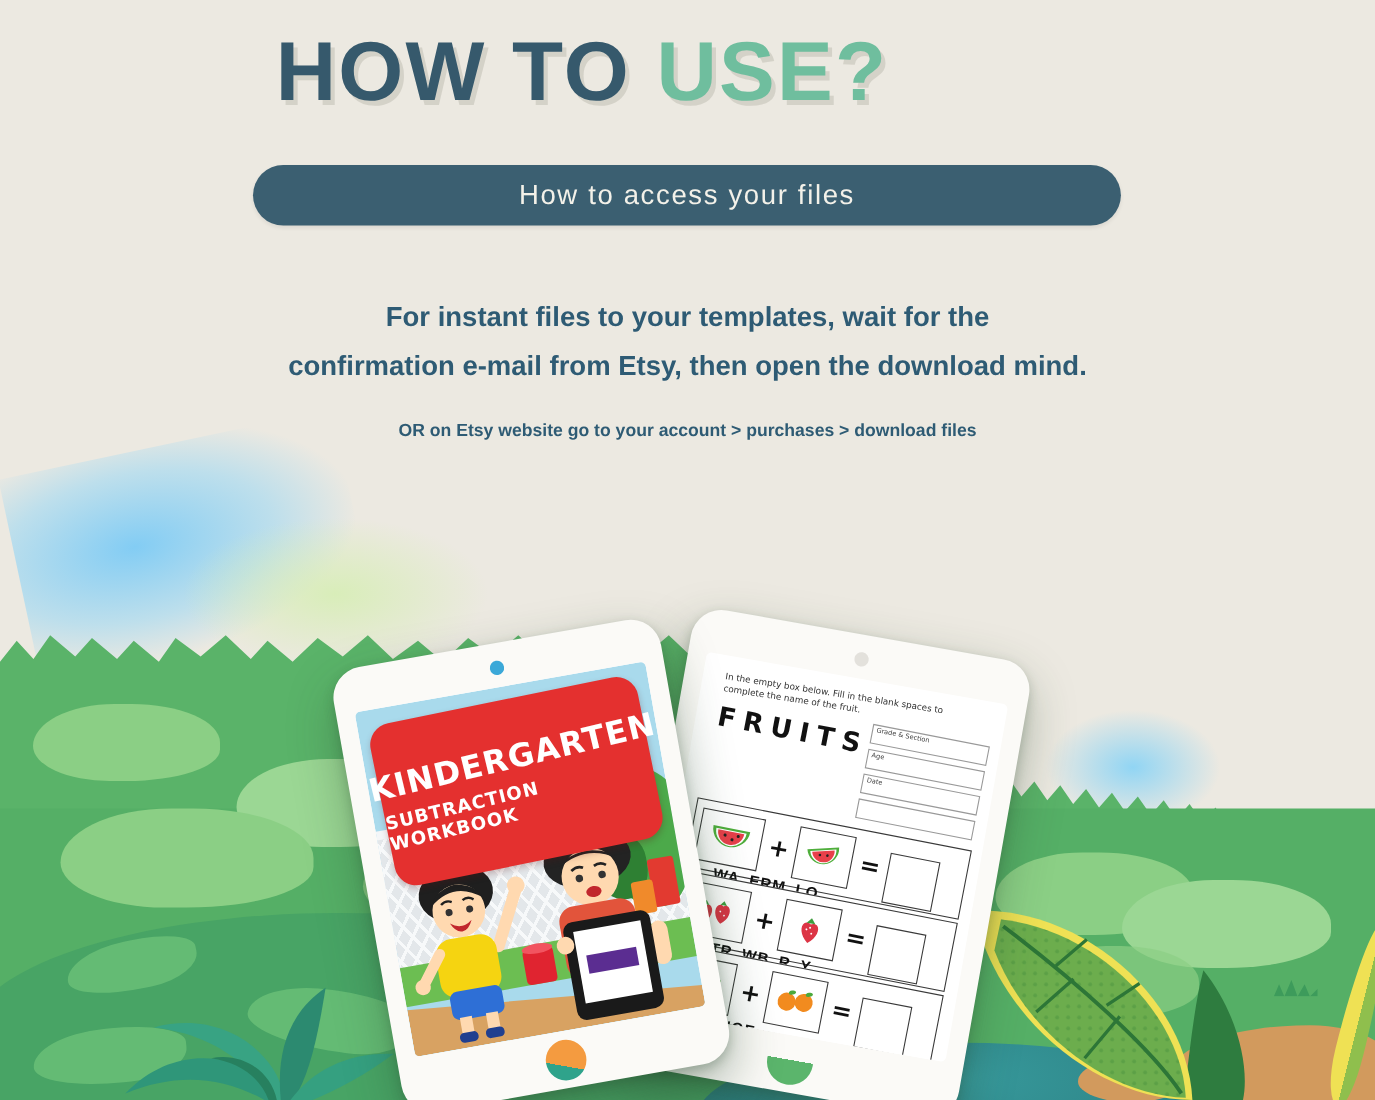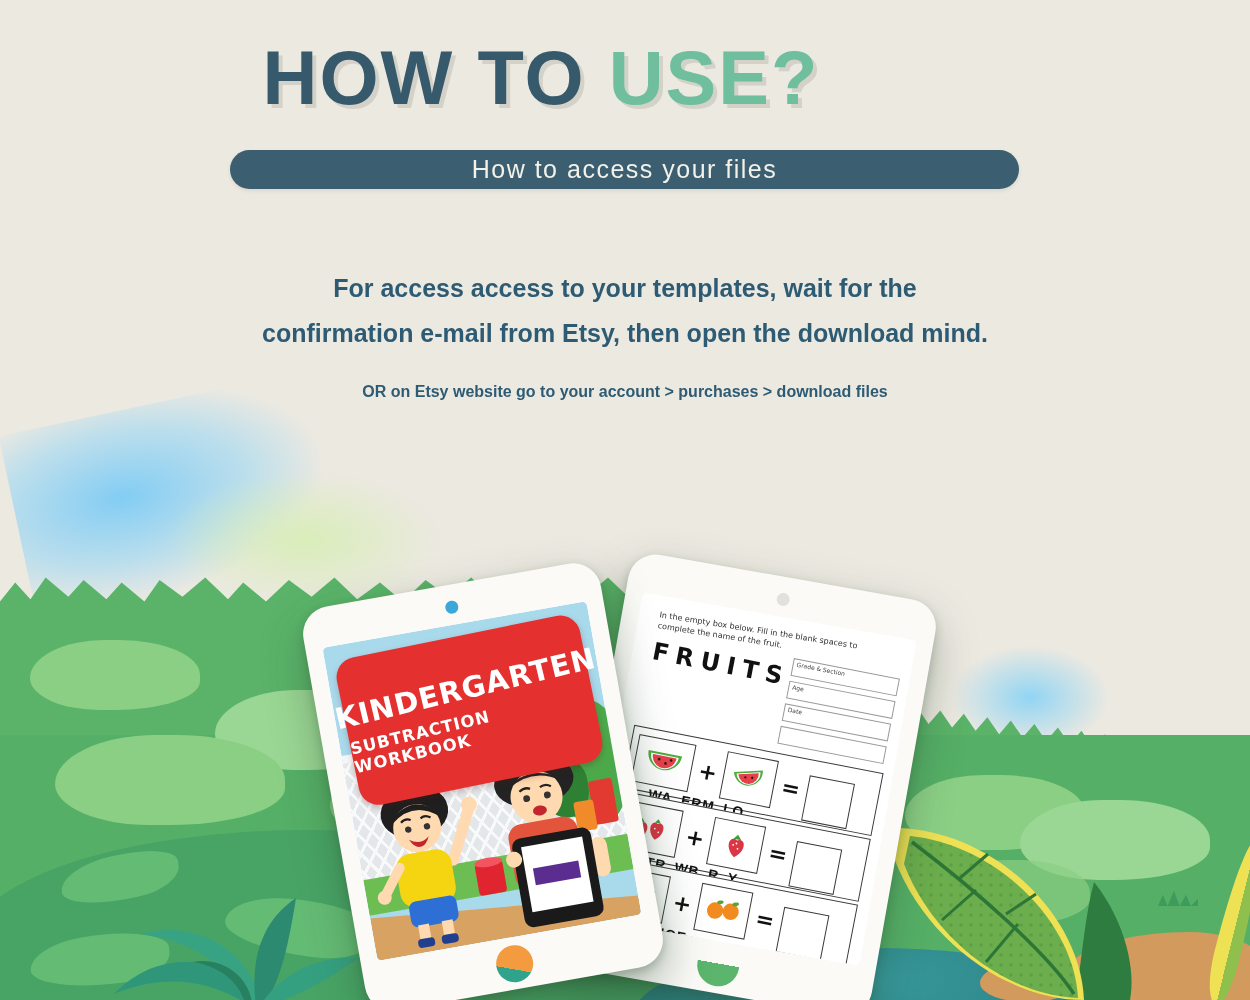--- a/index.html
+++ b/index.html
@@ -2,28 +2,28 @@
 <html><head>
 <meta charset="utf-8">
 <style>
   html,body{margin:0;padding:0;background:#777;}
   .canvas{
     position:relative;width:1250px;height:1000px;overflow:hidden;
     background:#ECE9E1;font-family:"Liberation Sans",sans-serif;
   }
   
   .title{
-    position:absolute;top:22px;left:0;width:1058px;text-align:center;margin:12px;
+    position:absolute;top:22px;left:0;width:1058px;text-align:center;margin:0;
     font-size:76px;font-weight:800;letter-spacing:2px;
     text-shadow:4px 4px 0 rgba(185,182,170,.45);
   }
   .title .t1{color:#36596C;}
   .title .t2{color:#6FBE9E;}
   .pill{
-    position:absolute;left:230px;top:150px;width:789px;height:39px;
+    position:absolute;left:230px;top:150px;width:789px;height:55px;
     background:#3B5F71;border-radius:28px;display:flex;align-items:center;justify-content:center;
     box-shadow:0 2px 4px rgba(0,0,0,.08);
   }
   .pill span{color:#F3F1E9;font-size:25px;letter-spacing:1.5px;}
   .para{position:absolute;left:0;width:1250px;text-align:center;margin:0;color:#2E5B74;font-weight:bold;}
   .p1{top:266px;font-size:25px;line-height:45px;}
   .p2{top:383px;font-size:16px;}
   .p3{top:460px;font-size:24px;}
 
   
@@ -169,21 +169,21 @@
     <path d="M108 88 L74 118 M150 122 L118 160 M92 76 L120 52 M138 112 L168 92" stroke="#2D7637" stroke-width="3" fill="none"></path>
   </svg>
   <div class="yellow-leaf"></div>
 
   <h1 class="title"><span class="t1">HOW TO </span><span class="t2">USE?</span></h1>
 
   <div class="pill">
     <span>How to access your files</span>
   </div>
 
-  <p class="para p1"><span>For access access to your templates, wait for the</span><br><span>confirmation e-mail from Etsy, then open the download mind.</span></p>
+  <p class="para p1"><span>For instant files to your templates, wait for the</span><br><span>confirmation e-mail from Etsy, then open the download mind.</span></p>
   <p class="para p2">OR on Etsy website go to your account &gt; purchases &gt; download files</p>
 
   <div class="tablet tablet-right">
     <div class="cam cam-gray"></div>
     <div class="screen">
       <div class="sheet">
         <div class="instr">In the empty box below. Fill in the blank spaces to complete the name of the fruit.</div>
         <div class="sheet-head">
           <div class="fruits-title">FRUITS</div>
           <div class="fields">

